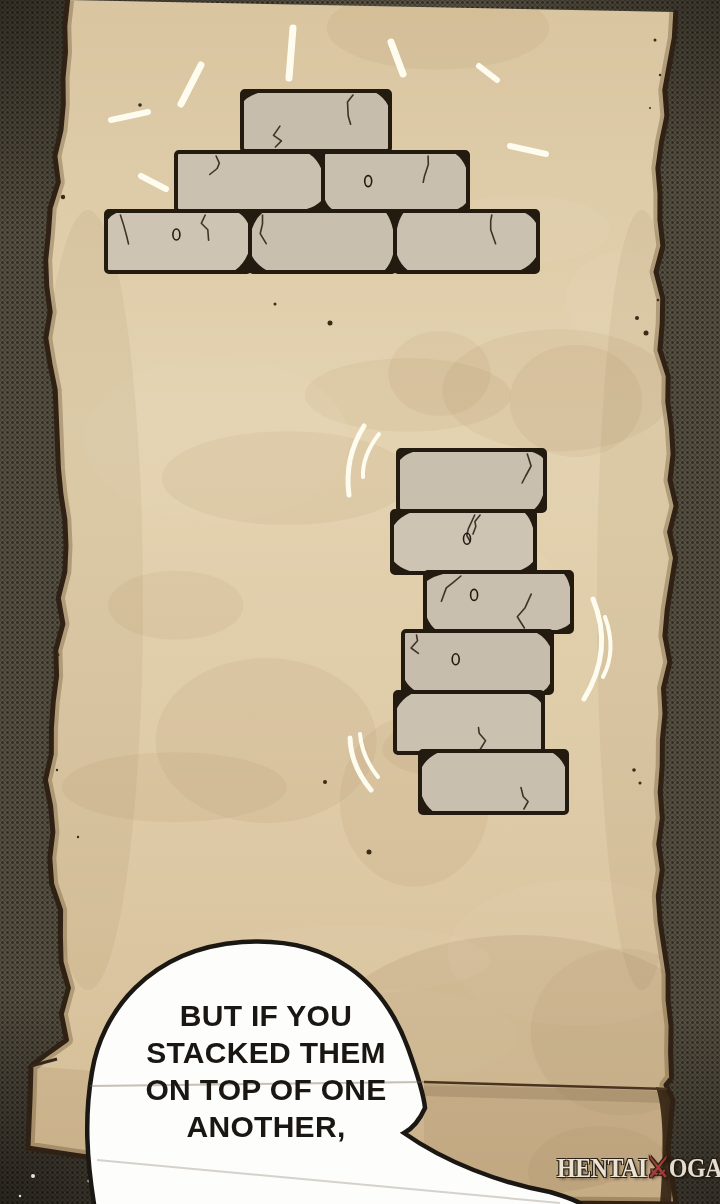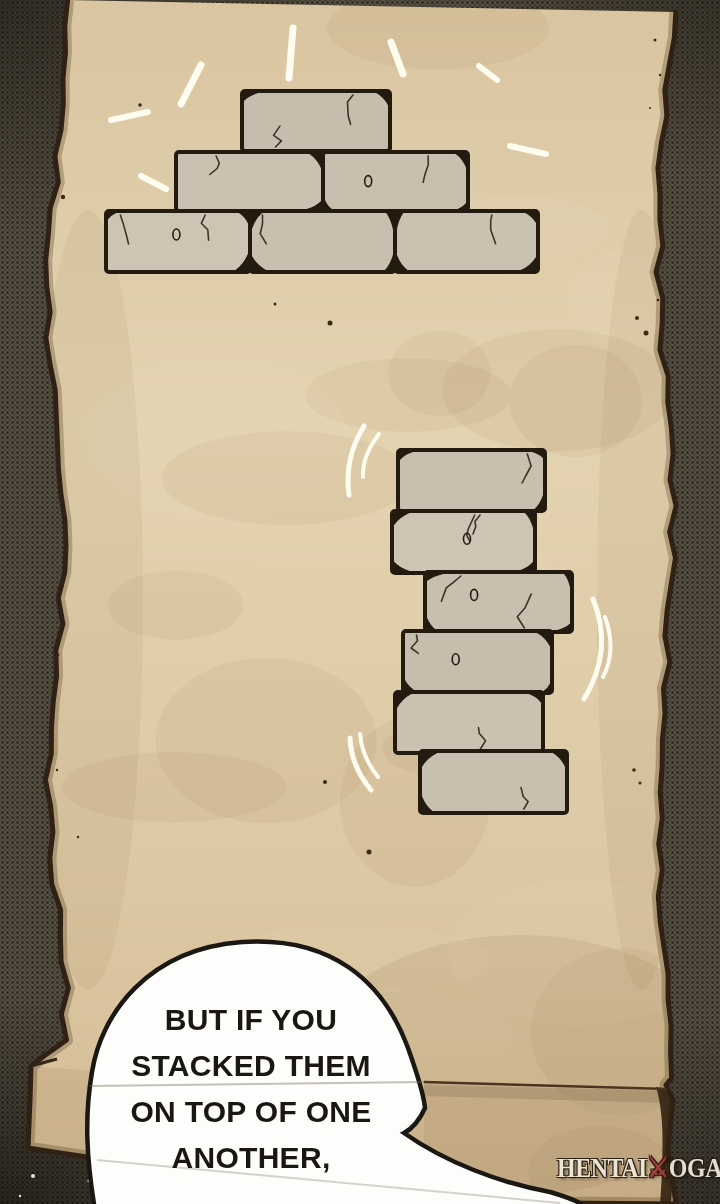--- a/index.html
+++ b/index.html
@@ -15,23 +15,23 @@
       radial-gradient(ellipse 430px 310px at 103% -2%, rgba(16,13,8,.45), rgba(16,13,8,0) 65%),
       radial-gradient(ellipse 470px 380px at -3% 103%, rgba(8,6,4,.68), rgba(8,6,4,0) 65%),
       radial-gradient(ellipse 470px 350px at 103% 103%, rgba(8,6,4,.5), rgba(8,6,4,0) 65%),
       radial-gradient(circle, #332e25 1.15px, rgba(0,0,0,0) 1.65px),
       radial-gradient(circle, #403a2f 1.0px, rgba(0,0,0,0) 1.5px);
     background-size:auto,auto,auto,auto,5px 5px,5px 5px;
     background-position:0 0,0 0,0 0,0 0,0 0,2.5px 2.5px;
   }
   #scene{position:absolute;left:0;top:0;}
   .bubble-text{
-    position:absolute;left:115px;top:997px;width:272px;
+    position:absolute;left:130px;top:997px;width:272px;
     text-align:center;white-space:pre-line;
-    font-weight:bold;font-size:30px;line-height:46px;letter-spacing:.3px;
+    font-weight:bold;font-size:30px;line-height:37px;letter-spacing:.3px;
     color:#1a1713;
   }
   .watermark{
     position:absolute;left:557px;top:1151px;white-space:nowrap;
     font-family:"Liberation Serif",serif;font-weight:bold;font-size:24px;
     color:#eee7d8;letter-spacing:-.5px;opacity:.95;
     transform:scaleY(1.12);transform-origin:top left;
     text-shadow:1px 1px 0 #241b10,-1px 1px 0 #241b10,1px -1px 0 #241b10,-1px -1px 0 #241b10,2px 2px 3px rgba(0,0,0,.55);
   }
   .wm-icon{color:#a43838;font-size:25px;}

